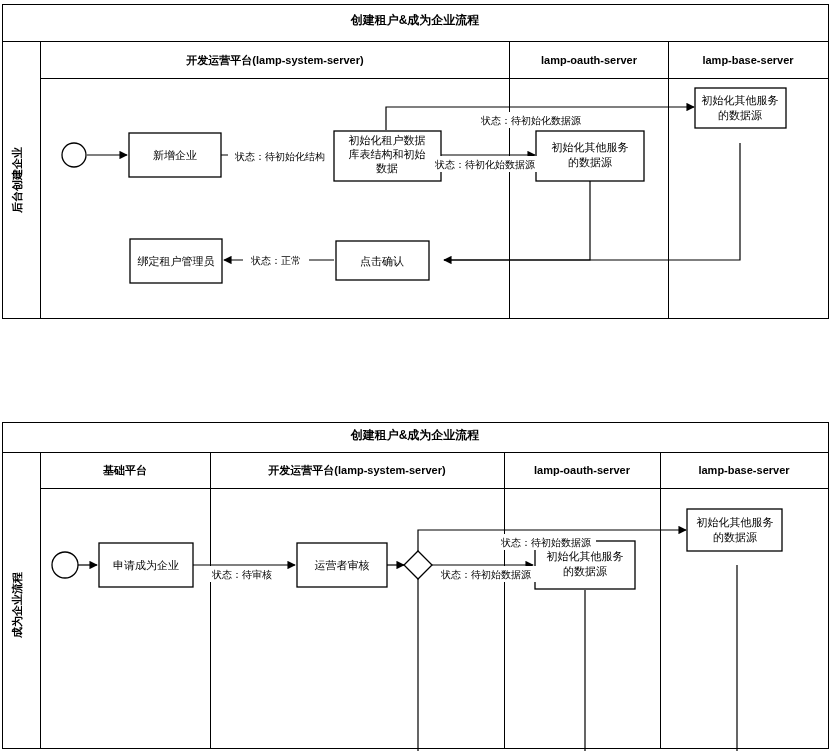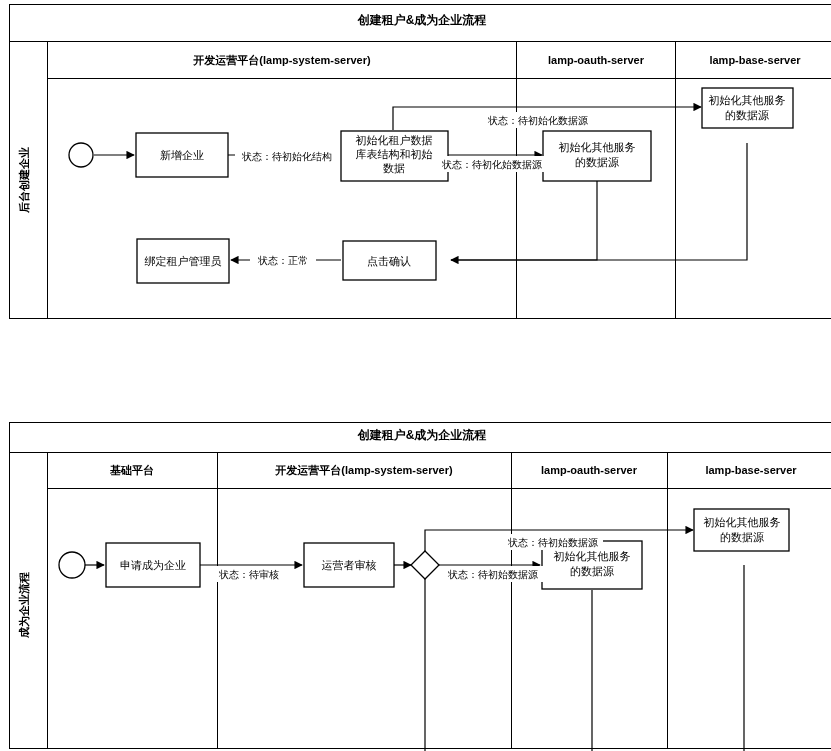--- a/index.html
+++ b/index.html
@@ -12,21 +12,20 @@
     width: 831px;
     height: 751px;
     font-family: "Liberation Sans", "DejaVu Sans", sans-serif;
     color: #000000;
     overflow: hidden;
   }
   #canvas {
     position: relative;
     width: 692px;
     height: 751px;
-    margin-left: 7px;
   }
   svg { display: block; }
   text { fill: #000000; }
   .ttl       { font-size: 12px; font-weight: bold; }
   .hdr       { font-size: 11px; font-weight: bold; }
   .lane      { font-size: 11px; font-weight: bold; }
   .boxtxt    { font-size: 11px; }
   .edgelbl   { font-size: 10px; }
   .frame     { fill: #ffffff; stroke: #000000; stroke-width: 1; }
   .divider   { stroke: #000000; stroke-width: 1; }

